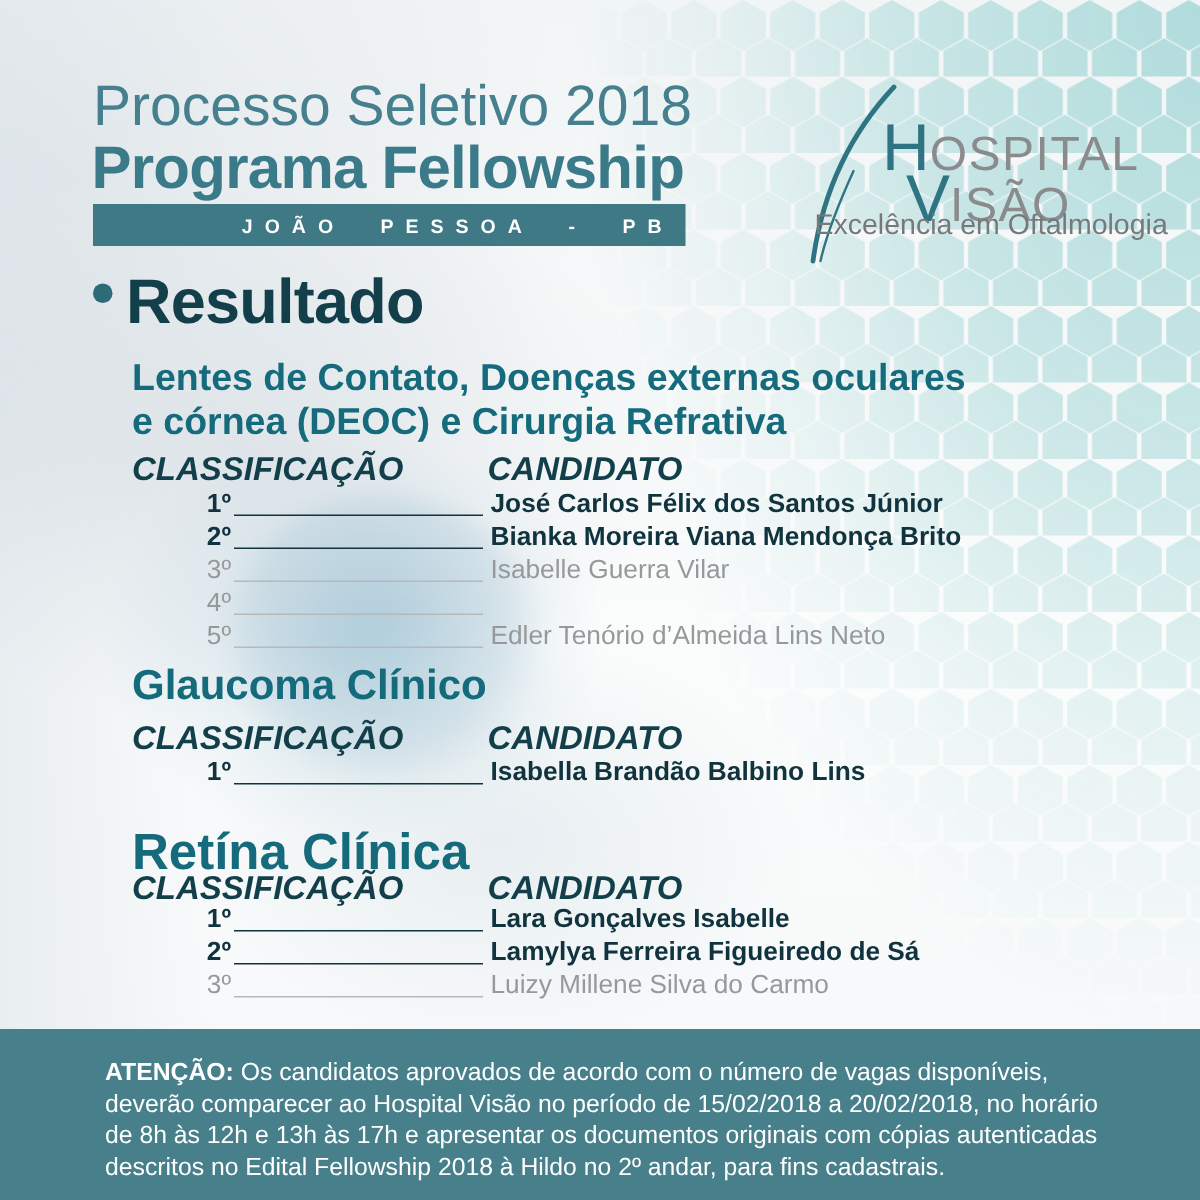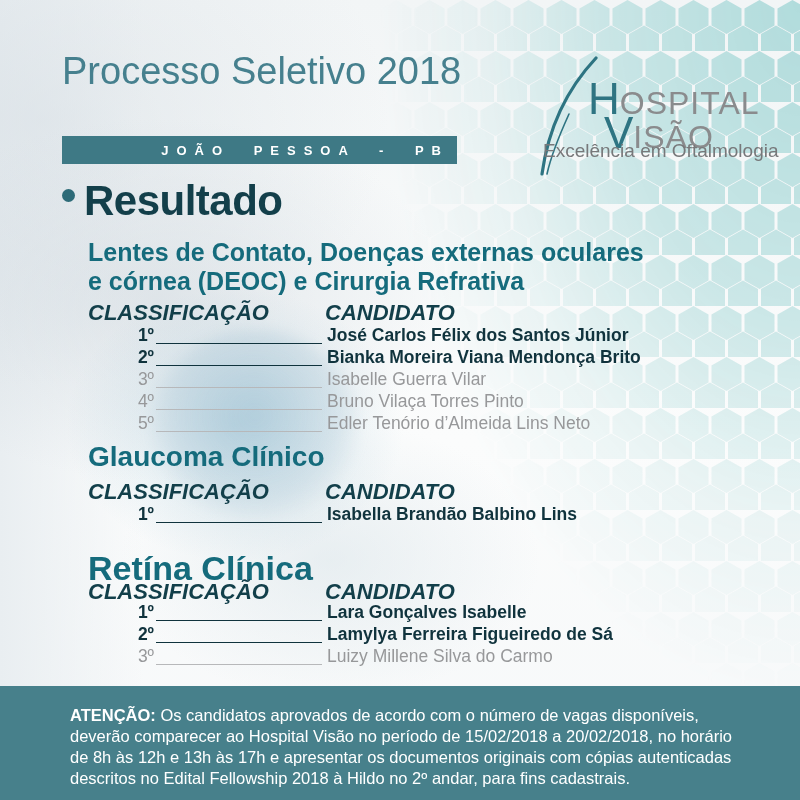--- a/index.html
+++ b/index.html
@@ -118,20 +118,21 @@
         </radialGradient>
         <mask id="hexmask">
           <rect x="0" y="0" width="420" height="700" fill="url(#fade)"></rect>
         </mask>
       </defs>
       <rect x="0" y="0" width="420" height="700" fill="url(#hexp)" mask="url(#hexmask)"></rect>
     </svg>
   </div>
 
   <div class="title1">Processo Seletivo 2018</div>
+  <div class="title2">Programa Fellowship</div>
   <div class="loc-bar">
     <span>JOÃO PESSOA - PB</span>
   </div>
 
   <div class="logo">
     <svg class="swoosh" width="64" height="122" viewBox="0 0 64 122">
       <path d="M58 2 C 28 34, 10 74, 4 118" fill="none" stroke="#2e7482" stroke-width="3.2" stroke-linecap="round"></path>
       <path d="M31 58 C 21 80, 13 100, 9 118" fill="none" stroke="#2e7482" stroke-width="1.6" stroke-linecap="round"></path>
     </svg>
     <div class="l1"><span class="big">H</span><span class="rest">OSPITAL</span></div>
@@ -161,21 +162,20 @@
       <span class="name">Bianka Moreira Viana Mendonça Brito</span>
   </div>
   <div class="row gray" style="top:369px">
     <span class="rank">3º</span>
       <span class="line"></span>
       <span class="name">Isabelle Guerra Vilar</span>
   </div>
   <div class="row gray" style="top:391px">
     <span class="rank">4º</span>
       <span class="line"></span>
-      <span class="name">Bruno Vilaça Torres Pinto</span>
   </div>
   <div class="row gray" style="top:413px">
     <span class="rank">5º</span>
       <span class="line"></span>
       <span class="name">Edler Tenório d’Almeida Lins Neto</span>
   </div>
 
   <div class="sec-head g">Glaucoma Clínico</div>
   <div class="thead" style="top:479px">
     <span class="c1">CLASSIFICAÇÃO</span>

